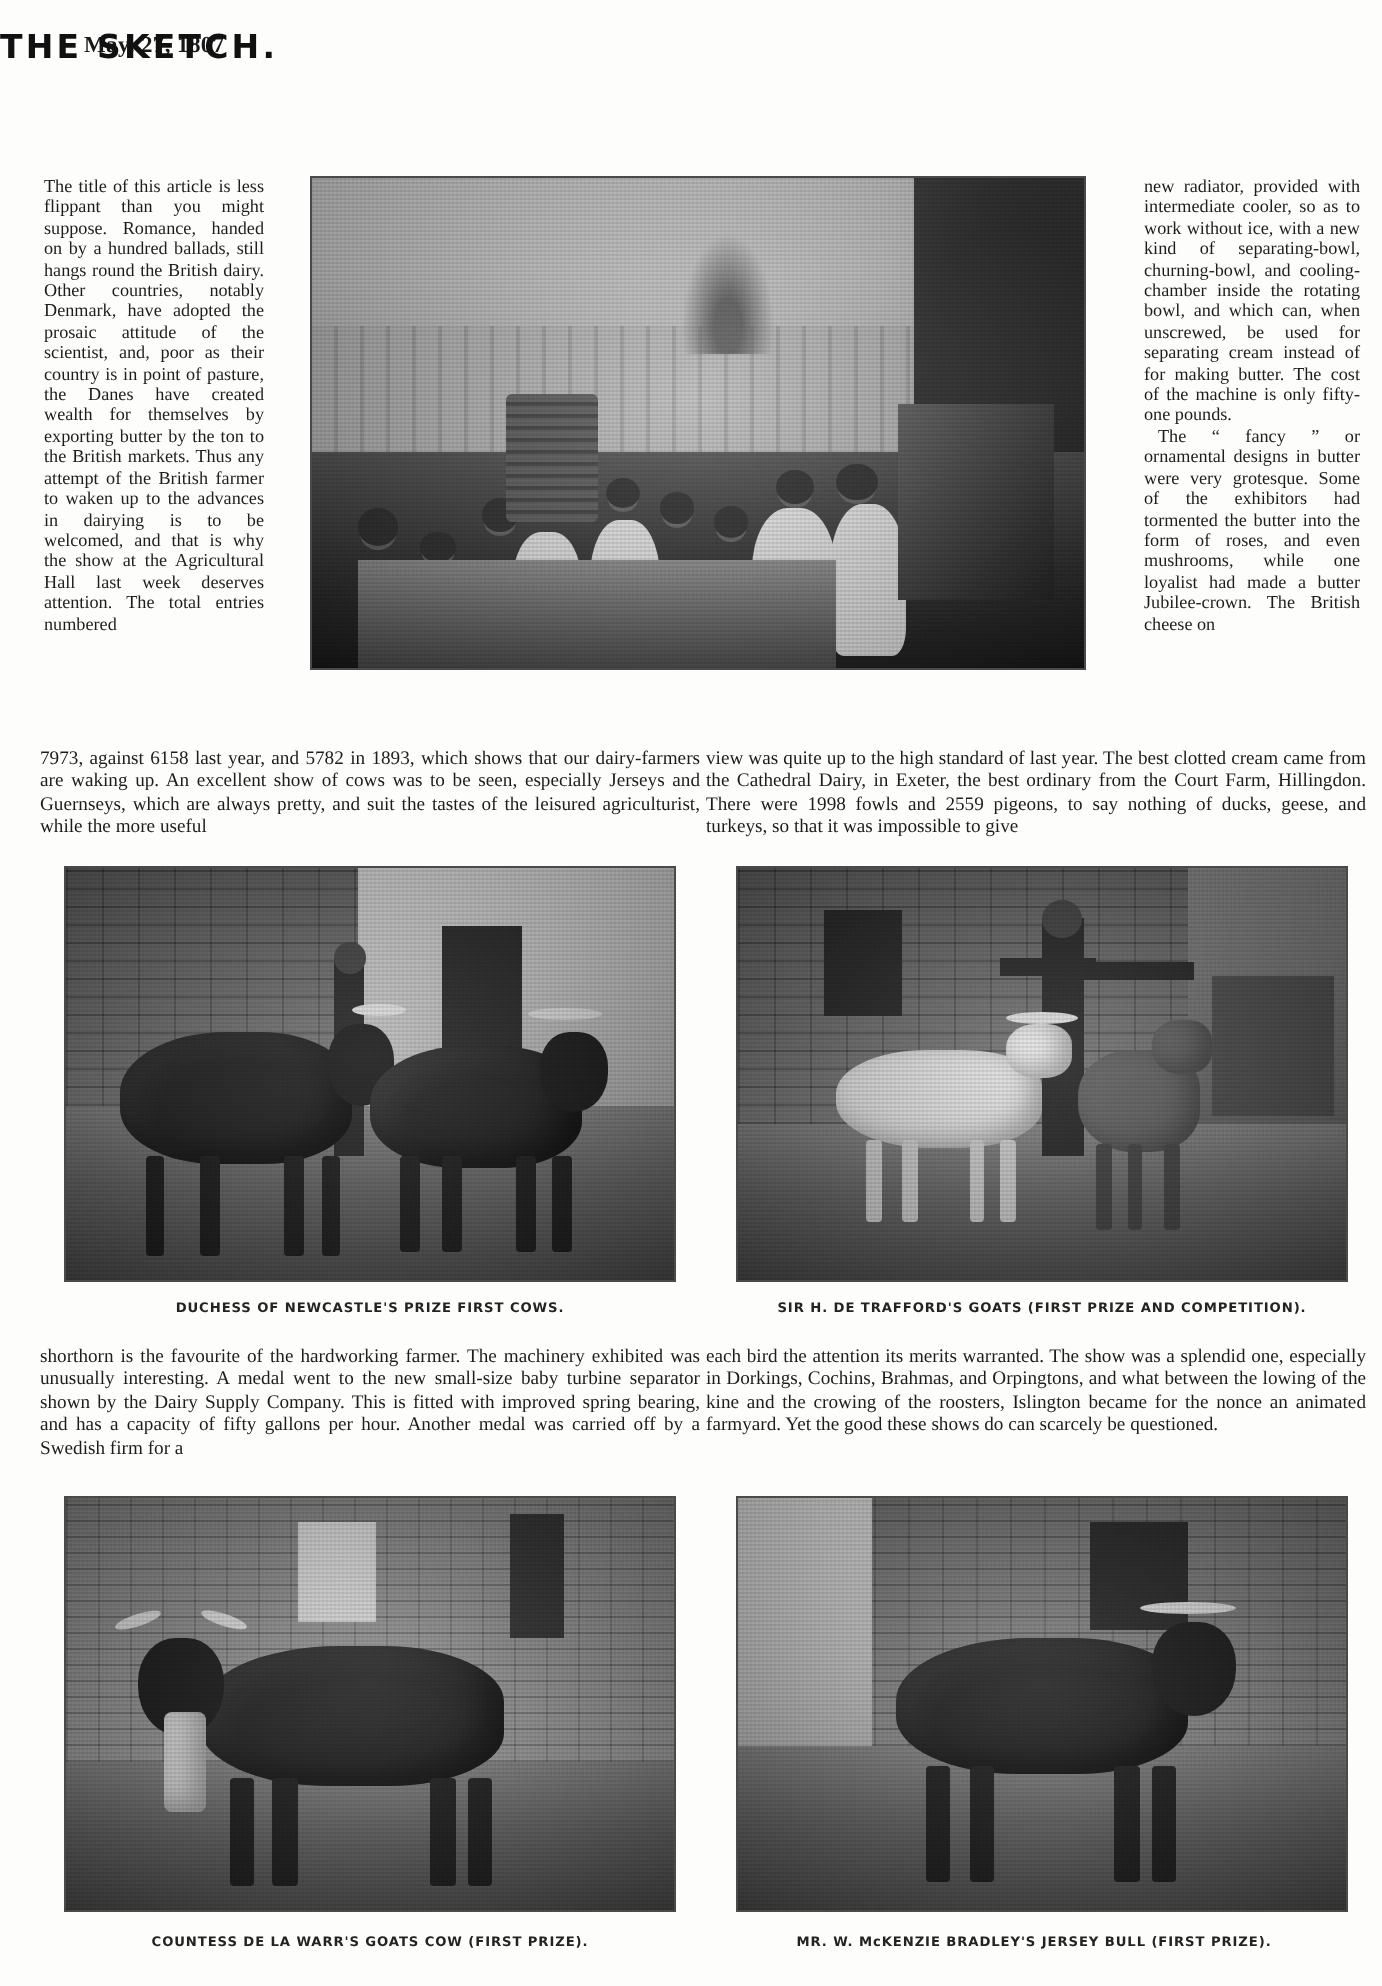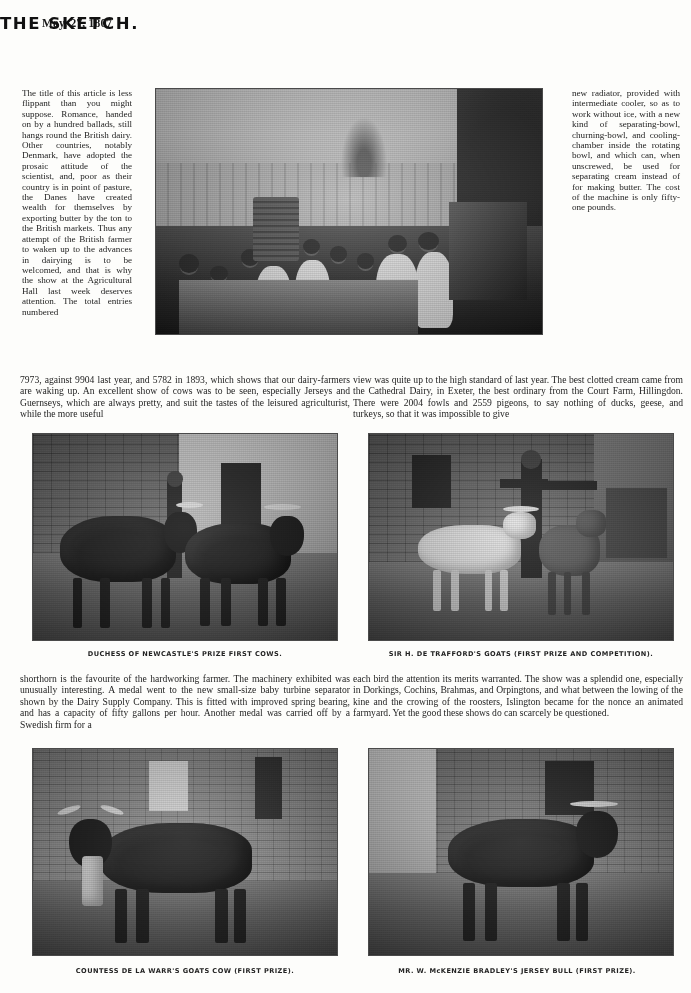--- a/index.html
+++ b/index.html
@@ -243,27 +243,28 @@
       <div class="vignette"></div>
     </div>
   </div>
 
   <div class="side-col left col-text">
     <p>The title of this article is less flippant than you might suppose. Romance, handed on by a hundred ballads, still hangs round the British dairy. Other countries, notably Denmark, have adopted the prosaic attitude of the scientist, and, poor as their country is in point of pasture, the Danes have created wealth for themselves by exporting butter by the ton to the British markets. Thus any attempt of the British farmer to waken up to the advances in dairying is to be welcomed, and that is why the show at the Agricultural Hall last week deserves attention. The total entries numbered</p>
   </div>
 
   <div class="side-col right col-text">
     <p>new radiator, provided with intermediate cooler, so as to work without ice, with a new kind of separating-bowl, churning-bowl, and cooling-chamber inside the rotating bowl, and which can, when unscrewed, be used for separating cream instead of for making butter. The cost of the machine is only fifty-one pounds.</p>
+    <p>The “ fancy ” or ornamental designs in butter were very grotesque. Some of the exhibitors had tormented the butter into the form of roses, and even mushrooms, while one loyalist had made a butter Jubilee-crown. The British cheese on</p>
   </div>
 
   <div class="wide-text band-left" style="top:374px;">
-    <p>7973, against 9904 last year, and 5782 in 1893, which shows that our dairy-farmers are waking up. An excellent show of cows was to be seen, especially Jerseys and Guernseys, which are always pretty, and suit the tastes of the leisured agriculturist, while the more useful</p>
+    <p>7973, against 6158 last year, and 5782 in 1893, which shows that our dairy-farmers are waking up. An excellent show of cows was to be seen, especially Jerseys and Guernseys, which are always pretty, and suit the tastes of the leisured agriculturist, while the more useful</p>
   </div>
   <div class="wide-text band-right" style="top:374px;">
-    <p>view was quite up to the high standard of last year. The best clotted cream came from the Cathedral Dairy, in Exeter, the best ordinary from the Court Farm, Hillingdon. There were 2004 fowls and 2559 pigeons, to say nothing of ducks, geese, and turkeys, so that it was impossible to give</p>
+    <p>view was quite up to the high standard of last year. The best clotted cream came from the Cathedral Dairy, in Exeter, the best ordinary from the Court Farm, Hillingdon. There were 1998 fowls and 2559 pigeons, to say nothing of ducks, geese, and turkeys, so that it was impossible to give</p>
   </div>
 
   <div class="fig" style="left:32px; top:433px; width:306px; height:208px;">
     <div class="plate">
       <div class="y-brick"></div>
       <div class="y-wall-light" style="right:0; width:52%;"></div>
       <div class="y-door" style="left:62%; top:14%; width:13%; height:30%;"></div>
       <div class="y-ground"></div>
       <div class="handler" style="left:44%; top:22%; width:5%; height:48%;"></div>
       <div class="handler-head" style="left:44%; top:18%; width:5.2%; height:7.5%;"></div>

